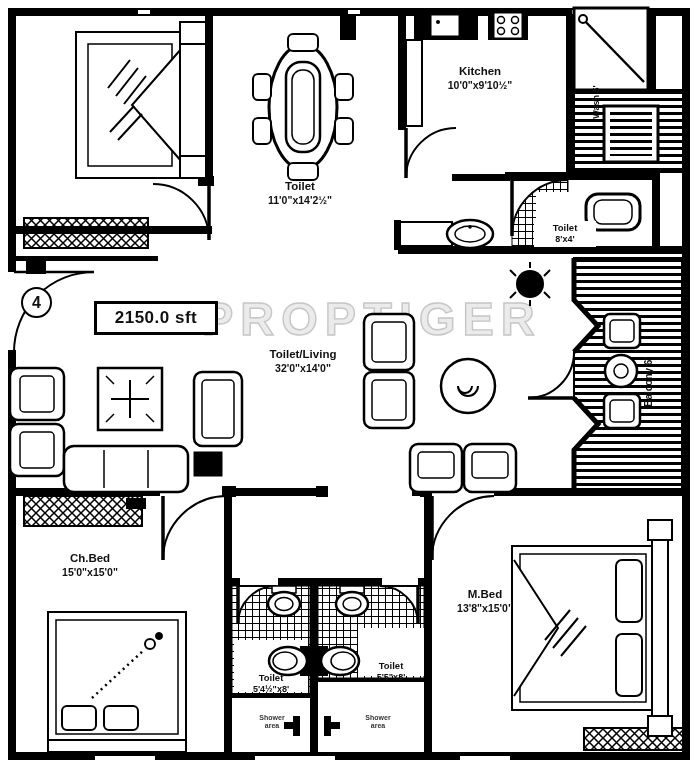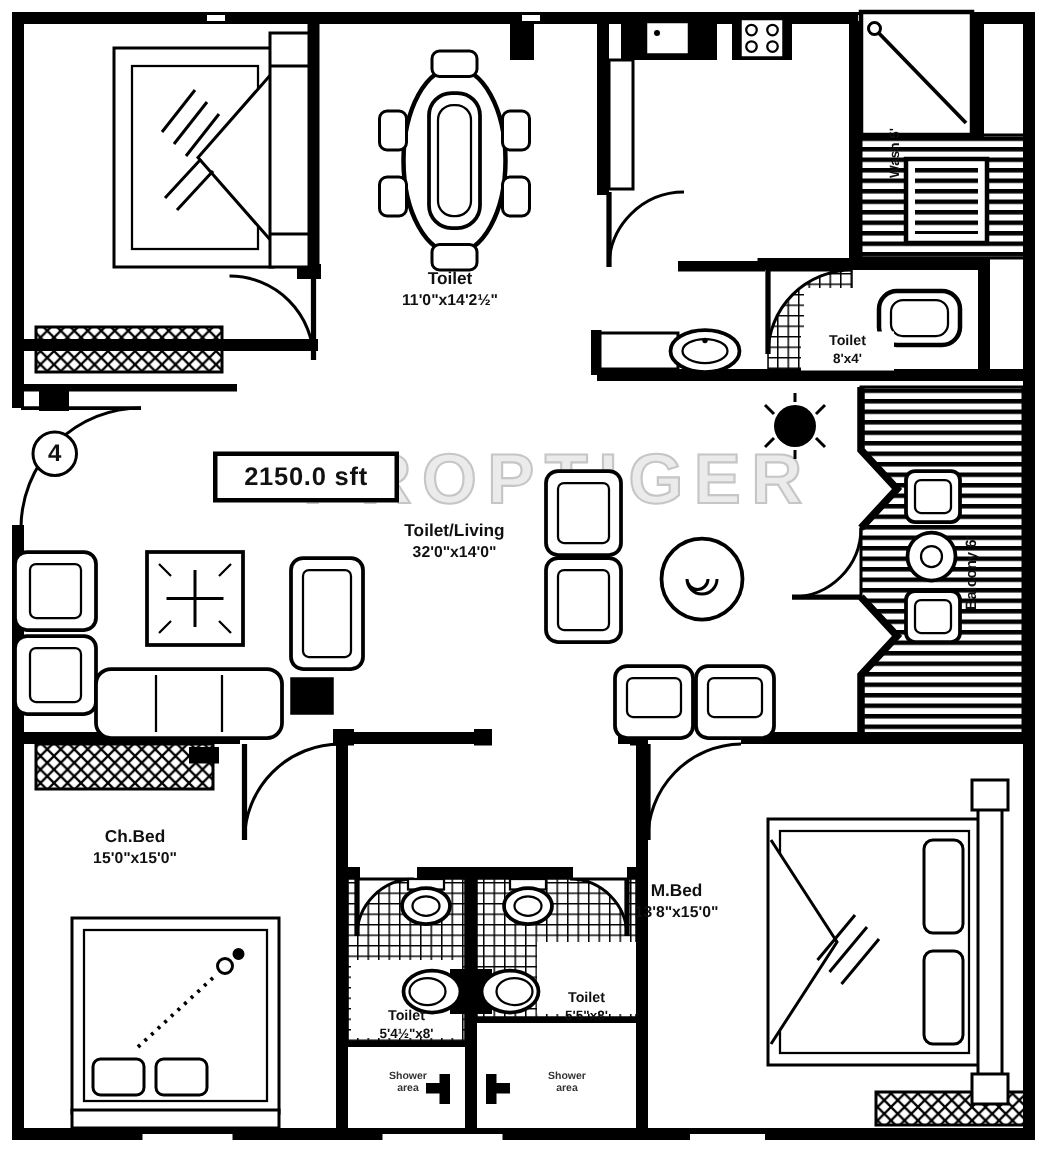--- a/index.html
+++ b/index.html
@@ -9,21 +9,21 @@
   .lbl{position:absolute;z-index:3;font-weight:bold;color:#101010;text-align:center;
        line-height:1.3;white-space:nowrap;font-size:11.5px;}
   .lbl .dims{font-size:10.5px;}
   .sm{font-size:9.5px;margin-top:28px;}
   .sm .dims{font-size:9px;}
   .tiny{font-size:7px;font-weight:bold;color:#333;line-height:1.2;}
   .whitebg{background:#fff;padding:1px 3px;}
   .vert{transform:translate(-50%,-50%) rotate(-90deg);transform-origin:center;}
   .areabox{position:absolute;left:94px;top:301px;width:118px;height:28px;z-index:3;
        border:3px solid #000;background:#fff;font-weight:bold;font-size:17px;
-       color:#111;text-align:center;line-height:28px;letter-spacing:0.5px;margin-left:48px;}
+       color:#111;text-align:center;line-height:28px;letter-spacing:0.5px;}
   .unitcircle{position:absolute;left:21px;top:287px;width:27px;height:27px;z-index:3;
        border:2.5px solid #000;border-radius:50%;background:#fff;font-weight:bold;
        font-size:16px;color:#111;text-align:center;line-height:27px;}
   .watermark{position:absolute;left:202px;top:291px;z-index:1;font-size:47px;
        font-weight:700;letter-spacing:7px;color:#ebebeb;
        -webkit-text-stroke:1.4px #c6c6c6;}
 </style>
 </head>
 <body>
 
@@ -269,20 +269,24 @@
       <rect x="648" y="716" width="24" height="20" stroke-width="2"></rect>
     </g>
   </svg>
 
 
   <div class="lbl" style="left:245px;top:179px;width:110px;">
     <div>Toilet</div>
     <div class="dims">11'0"x14'2½"</div>
   </div>
 
+  <div class="lbl" style="left:425px;top:64px;width:110px;">
+    <div>Kitchen</div>
+    <div class="dims">10'0"x9'10½"</div>
+  </div>
 
   <div class="lbl vert" style="left:597px;top:102px;font-size:9px;">Wash 5'</div>
 
   <div class="lbl sm whitebg" style="left:534px;top:193px;width:56px;">
     <div>Toilet</div>
     <div class="dims">8'x4'</div>
   </div>
 
   <div class="lbl vert" style="left:648px;top:382px;font-size:10px;">Balcony 6'</div>
 
@@ -293,21 +297,21 @@
 
   <div class="areabox">2150.0 sft</div>
 
   <div class="unitcircle">4</div>
 
   <div class="lbl" style="left:30px;top:551px;width:120px;text-align:center;">
     <div>Ch.Bed</div>
     <div class="dims">15'0"x15'0"</div>
   </div>
 
-  <div class="lbl" style="left:396px;top:587px;width:110px;">
+  <div class="lbl" style="left:430px;top:587px;width:110px;">
     <div>M.Bed</div>
     <div class="dims">13'8"x15'0"</div>
   </div>
 
   <div class="lbl sm" style="left:236px;top:644px;width:70px;">
     <div>Toilet</div>
     <div class="dims">5'4½"x8'</div>
   </div>
 
   <div class="lbl sm" style="left:360px;top:632px;width:62px;">

